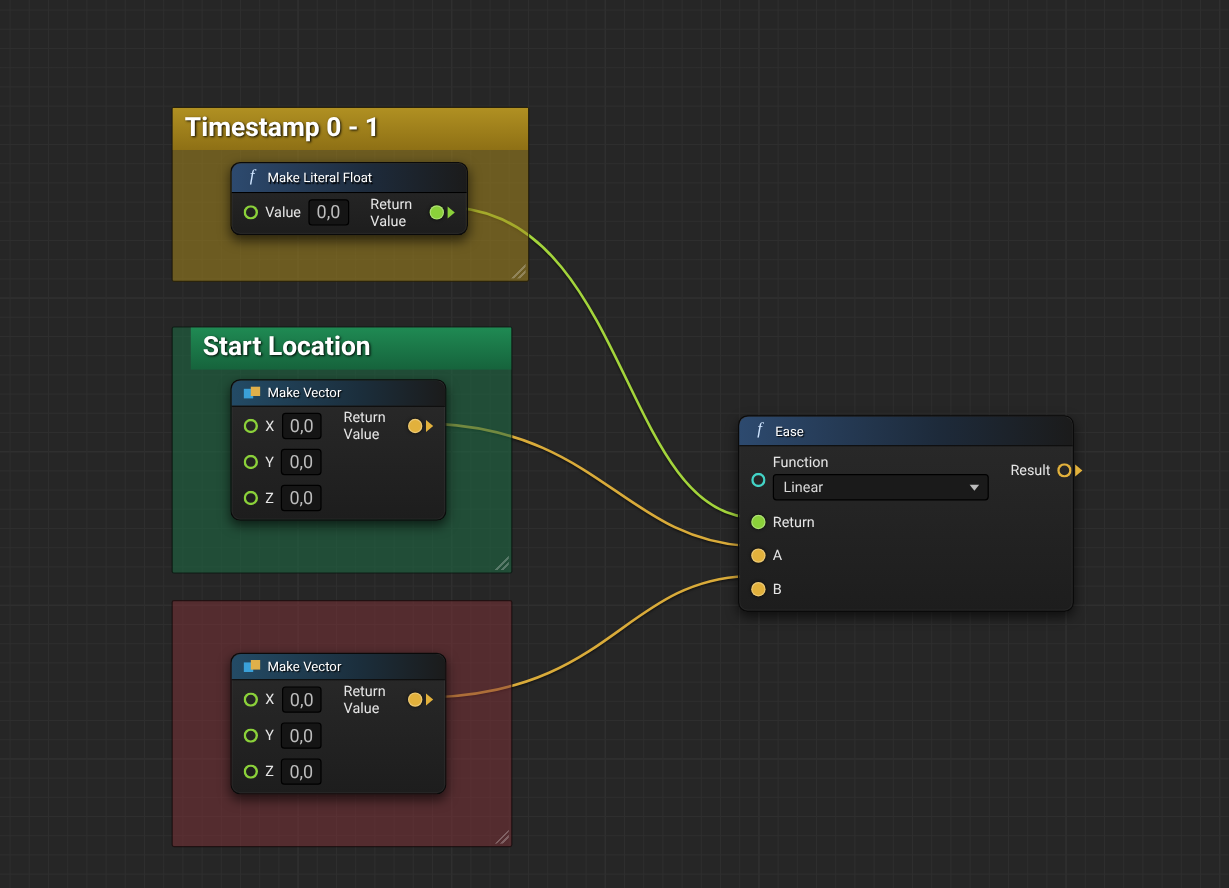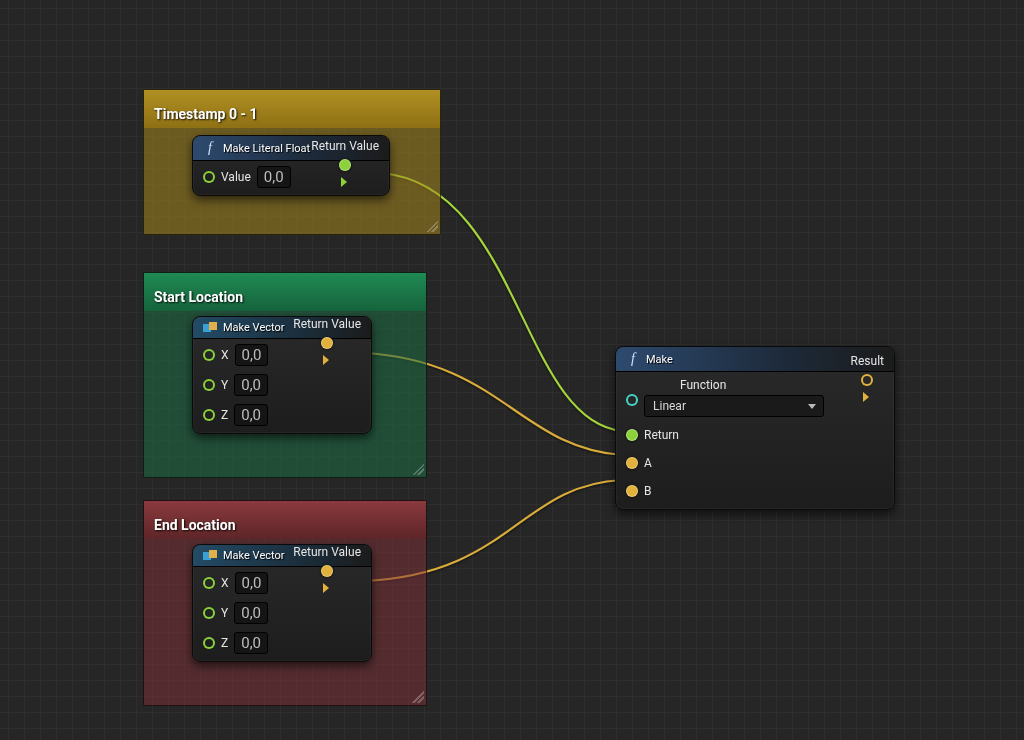--- a/index.html
+++ b/index.html
@@ -25,37 +25,37 @@
     background-size: 16px 16px, 16px 16px, 128px 128px, 128px 128px;
     background-position: -8px -8px, -8px -8px, -8px -8px, -8px -8px;
   }
 
   .comment {
     position: absolute;
     border: 1px solid rgba(0,0,0,0.6);
     border-radius: 2px;
   }
   .comment .c-title {
-    padding: 16px 10px 6px 10px;
-    font-size: 14px;
+    padding: 4px 10px 6px 10px;
+    font-size: 22px;
     font-weight: 700;
     color: #fff;
     text-shadow: 1px 1px 2px rgba(0,0,0,0.9);
     cursor: move;
   }
   .comment .resize {
     position: absolute; right: 2px; bottom: 2px; width: 12px; height: 12px;
     background:
       linear-gradient(135deg, transparent 50%, rgba(255,255,255,0.25) 50%, rgba(255,255,255,0.25) 60%, transparent 60%,
                               transparent 70%, rgba(255,255,255,0.25) 70%, rgba(255,255,255,0.25) 80%, transparent 80%);
   }
   .comment.yellow { background: rgba(165,135,30,0.55); }
   .comment.yellow .c-title { background: linear-gradient(#b09022, #8e7015); }
   .comment.green  { background: rgba(30,110,70,0.55); }
-  .comment.green .c-title  { background: linear-gradient(#1f8a53, #16633c); }
+  .comment.green .c-title  { background: linear-gradient(#1f8a53, #16633c); margin-left: 15px; }
   .comment.red    { background: rgba(130,50,55,0.50); }
   .comment.red .c-title    { background: linear-gradient(#8a3a3e, #5e2528); }
 
   .node {
     position: absolute;
     background: linear-gradient(#2a2a2a, #1d1d1d);
     border: 1px solid #0a0a0a;
     border-radius: 8px;
     box-shadow: 0 4px 10px rgba(0,0,0,0.6), inset 0 0 0 1px rgba(255,255,255,0.04);
   }
@@ -66,21 +66,21 @@
     border-bottom: 1px solid #000;
   }
   .node .n-head.fn { background: linear-gradient(90deg, #2d4a6f 0%, #1d2a3a 60%, #1b1b1b 100%); }
   .node .n-head.vec{ background: linear-gradient(90deg, #234b66 0%, #1b2e3c 60%, #1b1b1b 100%); }
   .n-title { color: #fff; font-weight: 400; font-size: 11px; text-shadow: 1px 1px 1px #000; }
   .n-body { padding: 6px 10px 8px 10px; display: flex; gap: 18px; }
   .col { display: flex; flex-direction: column; gap: 10px; }
   .col.out { align-items: flex-end; }
 
   .row { display: flex; align-items: center; gap: 6px; height: 20px; }
-  .row.rt { justify-content: flex-end; flex-direction: column; }
+  .row.rt { justify-content: center; }
 
   .pin {
     width: 12px; height: 12px; border-radius: 50%;
     box-shadow: 0 0 3px rgba(0,0,0,0.8), inset 0 0 0 1px rgba(255,255,255,0.3);
     flex: none;
   }
   .pin.hollow { background: transparent !important; box-shadow: inset 0 0 0 2px currentColor; }
   .pin.green  { background: #8bd13a; color:#8bd13a; }
   .pin.gold   { background: #e2b13c; color:#e2b13c; }
   .pin.cyan   { background: #43d3c6; color:#43d3c6; }
@@ -197,21 +197,20 @@
       <div class="row rt">
         <span class="label">Return Value</span>
         <span class="pin gold"></span>
         <span class="pin-out-tri" style="color:#e2b13c"></span>
       </div>
     </div>
   </div>
 </div>
 
 <div class="comment red" style="left:143px; top:500px; width:284px; height:206px;">
-  <div class="c-title">End Location</div>
   <div class="resize"></div>
 </div>
 
 <div class="node" style="left:192px; top:544px; width:180px;">
   <div class="n-head vec">
     <span class="vicon">
       <svg width="14" height="12">
           <rect x="0" y="2" width="8" height="8" fill="#3aa0d8"></rect>
           <rect x="6" y="0" width="8" height="8" fill="#e0b04a"></rect>
         </svg>
@@ -242,28 +241,28 @@
         <span class="pin gold"></span>
         <span class="pin-out-tri" style="color:#e2b13c"></span>
       </div>
     </div>
   </div>
 </div>
 
 <div class="node" style="left:615px; top:346px; width:280px;">
   <div class="n-head fn">
     <span class="ficon">f</span>
-    <span class="n-title">Make</span>
+    <span class="n-title">Ease</span>
   </div>
   <div class="n-body">
     <div class="col" style="gap:8px;">
       <div class="row" style="align-items:flex-start; height:auto;">
         <span class="pin cyan hollow" style="margin-top:16px;"></span>
         <div>
-          <div class="label" style="margin-bottom:3px;margin-left:36px;">Function</div>
+          <div class="label" style="margin-bottom:3px;">Function</div>
           <div class="dropdown">Linear</div>
         </div>
       </div>
       <div class="row">
         <span class="pin green"></span>
         <span class="label">Return</span>
       </div>
       <div class="row">
         <span class="pin gold"></span>
         <span class="label">A</span>

